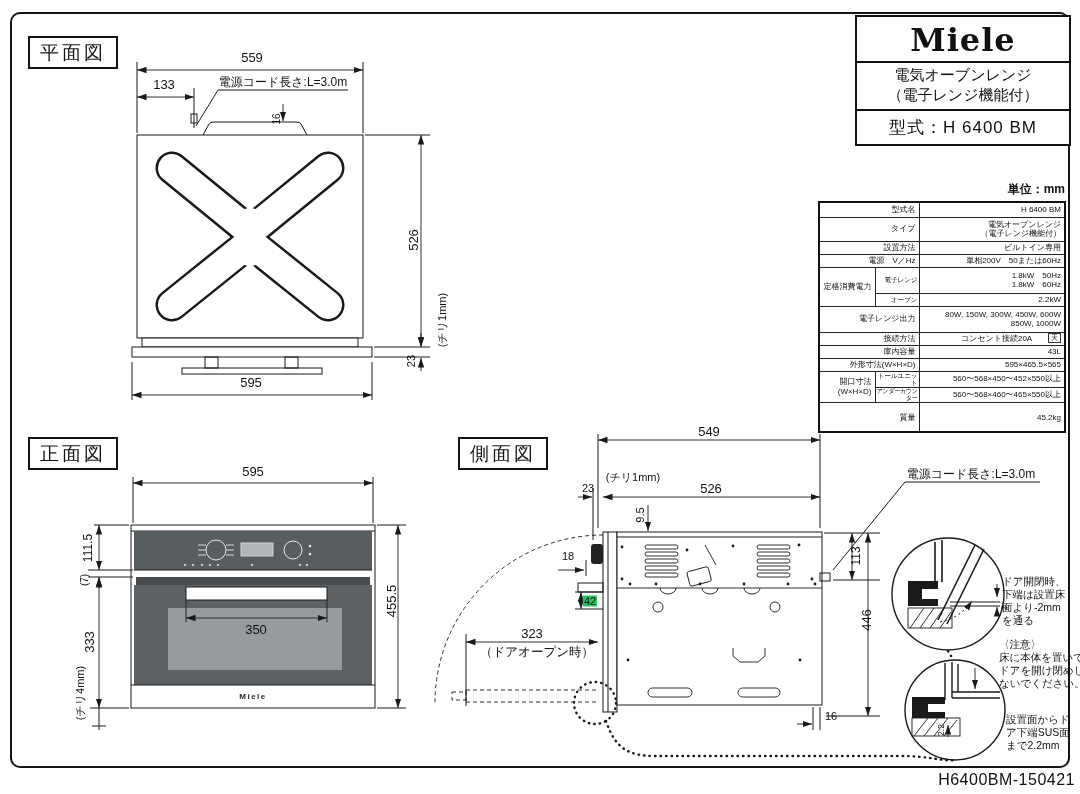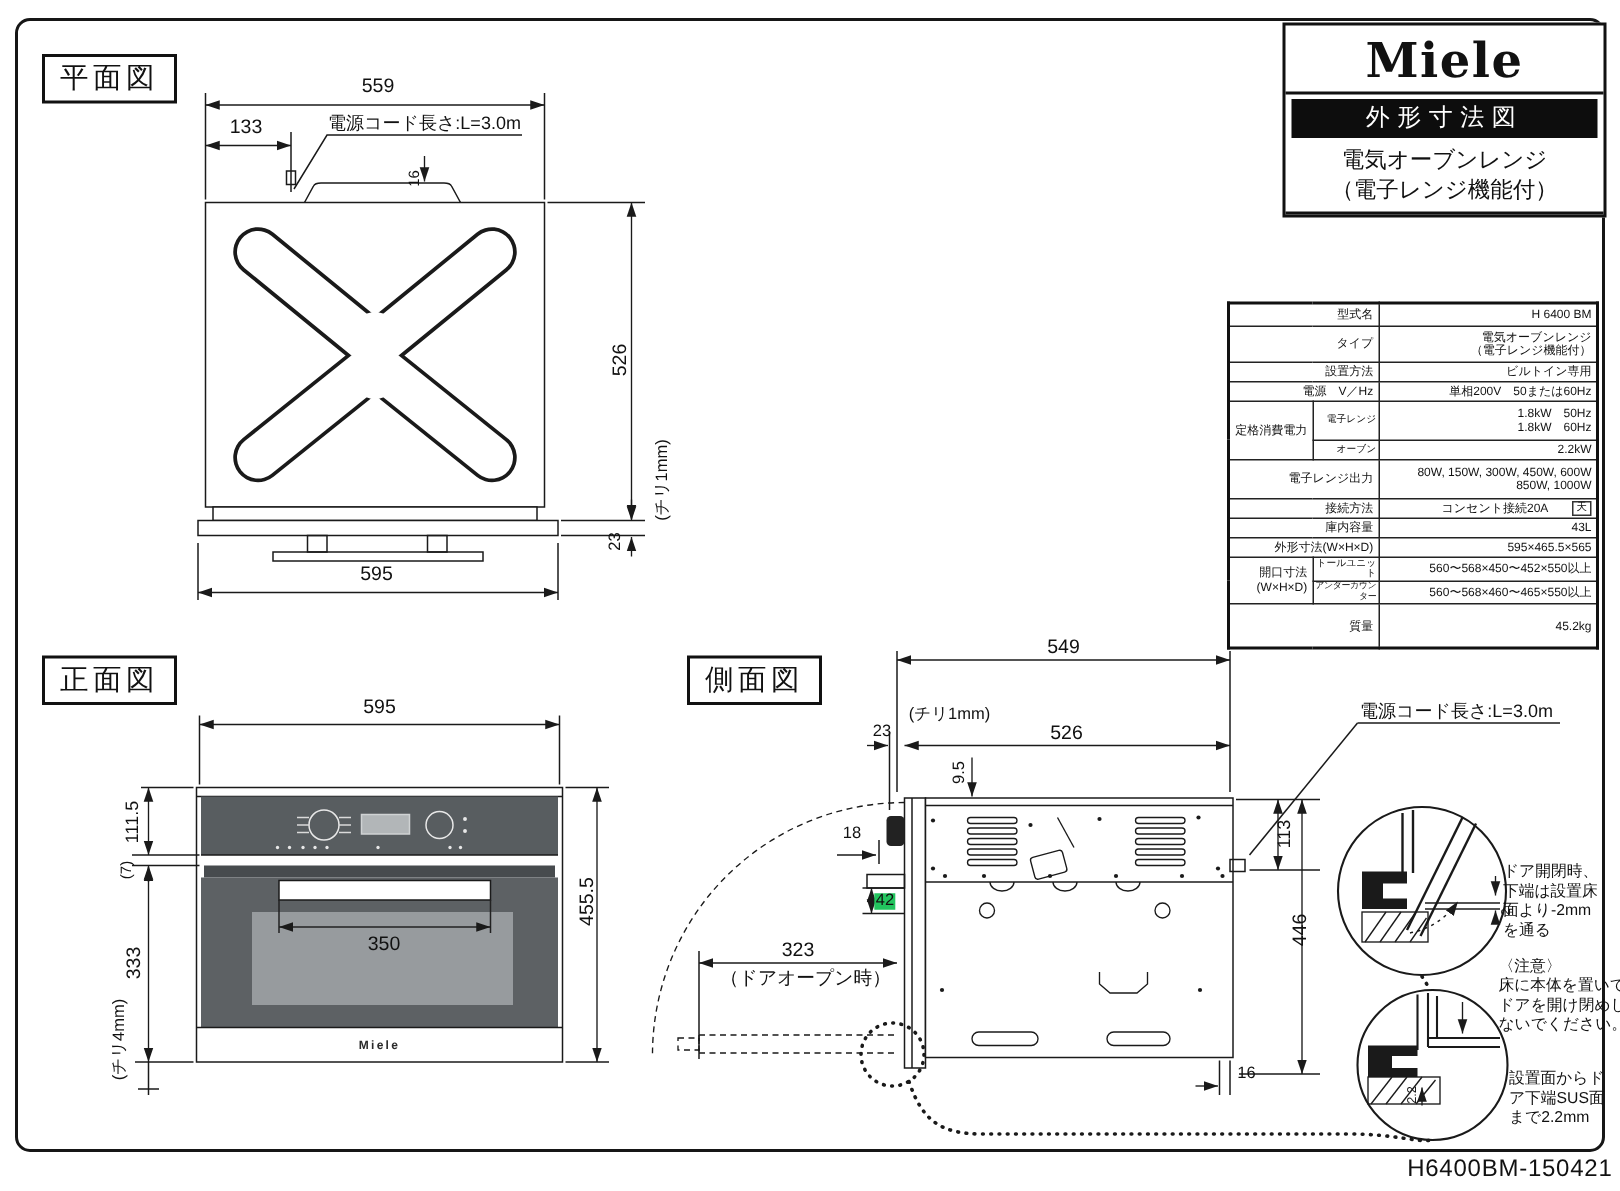--- a/index.html
+++ b/index.html
@@ -334,26 +334,27 @@
     <div>ないでください。</div>
   </div>
   <div class="note" style="left:1006px;top:689px">
     <div>設置面からド</div>
     <div>ア下端SUS面</div>
     <div>まで2.2mm</div>
   </div>
 
   <div id="hdr">
     <div class="logo">Miele</div>
-    <div class="bar">外形寸法図</div>
     <div class="prod">
       <div>電気オーブンレンジ</div>
       <div>（電子レンジ機能付）</div>
     </div>
+    <div class="model">型式：H 6400 BM</div>
   </div>
+  <div id="unit">単位：mm</div>
 
   <table id="spec">
     <colgroup>
         <col style="width:56px">
         <col style="width:44px">
         <col style="width:146px">
       </colgroup>
     <tbody>
         <tr style="height:15px">
       <td colspan="2">型式名</td>

